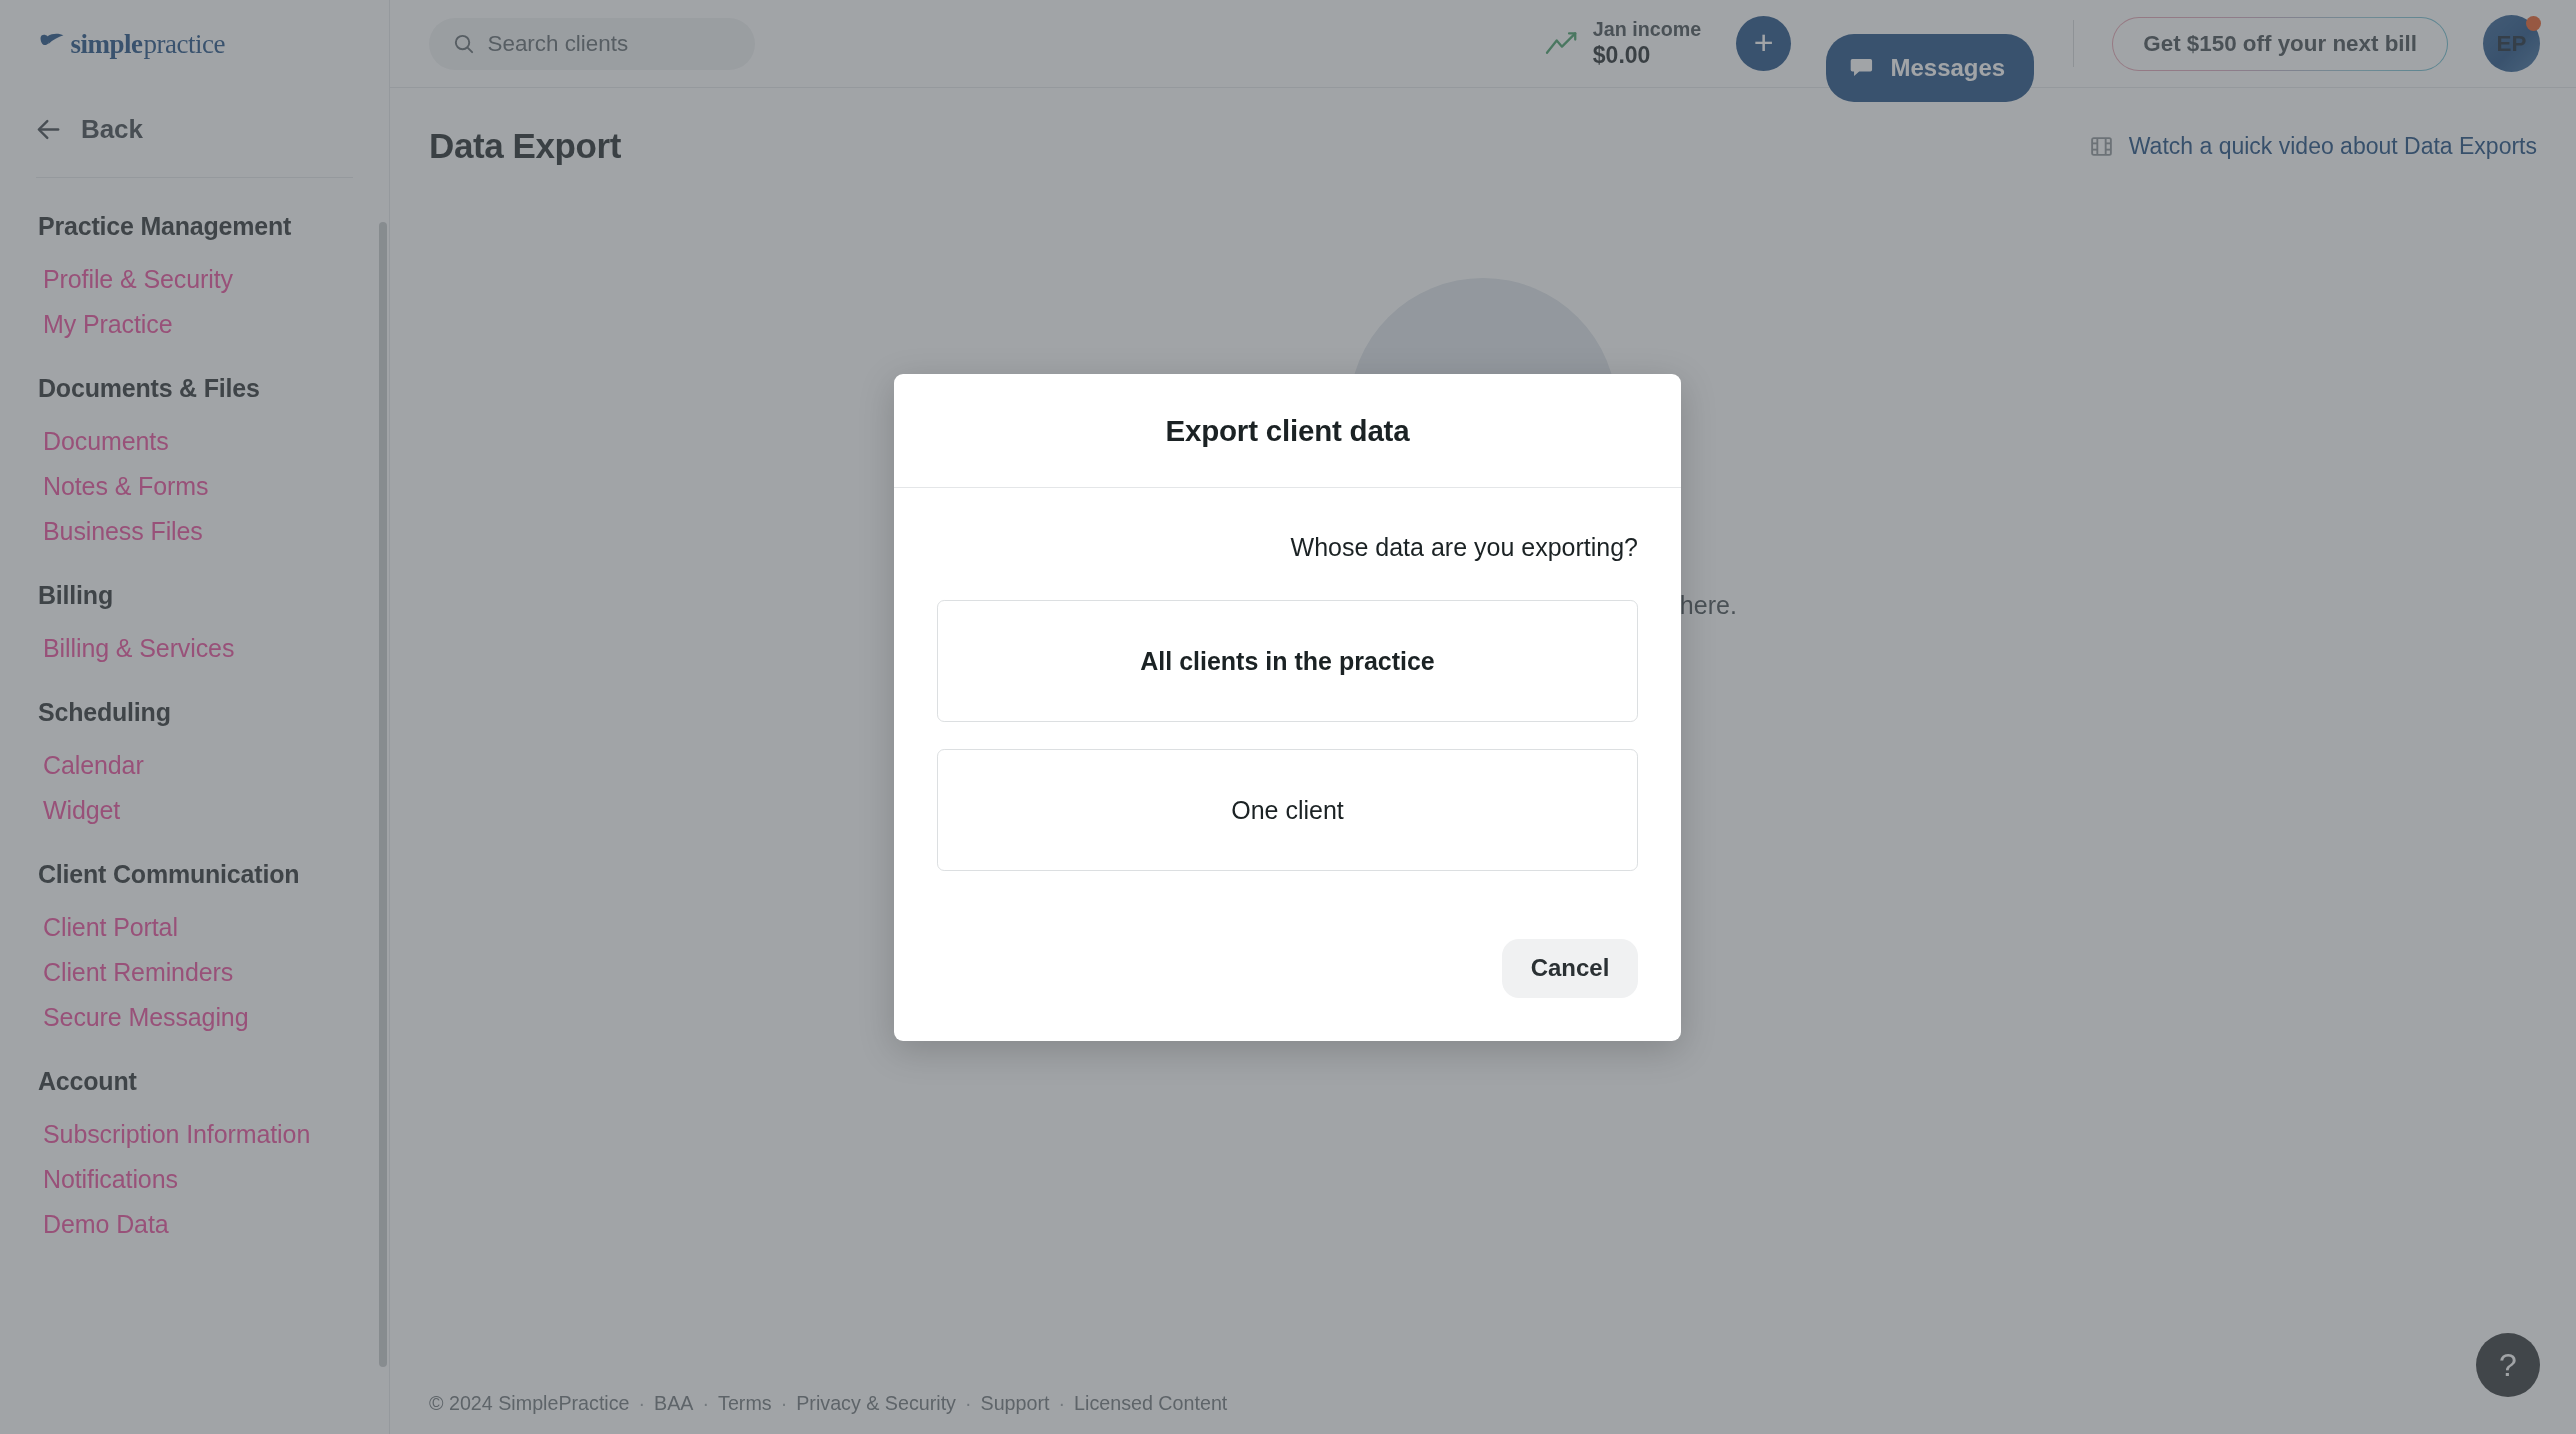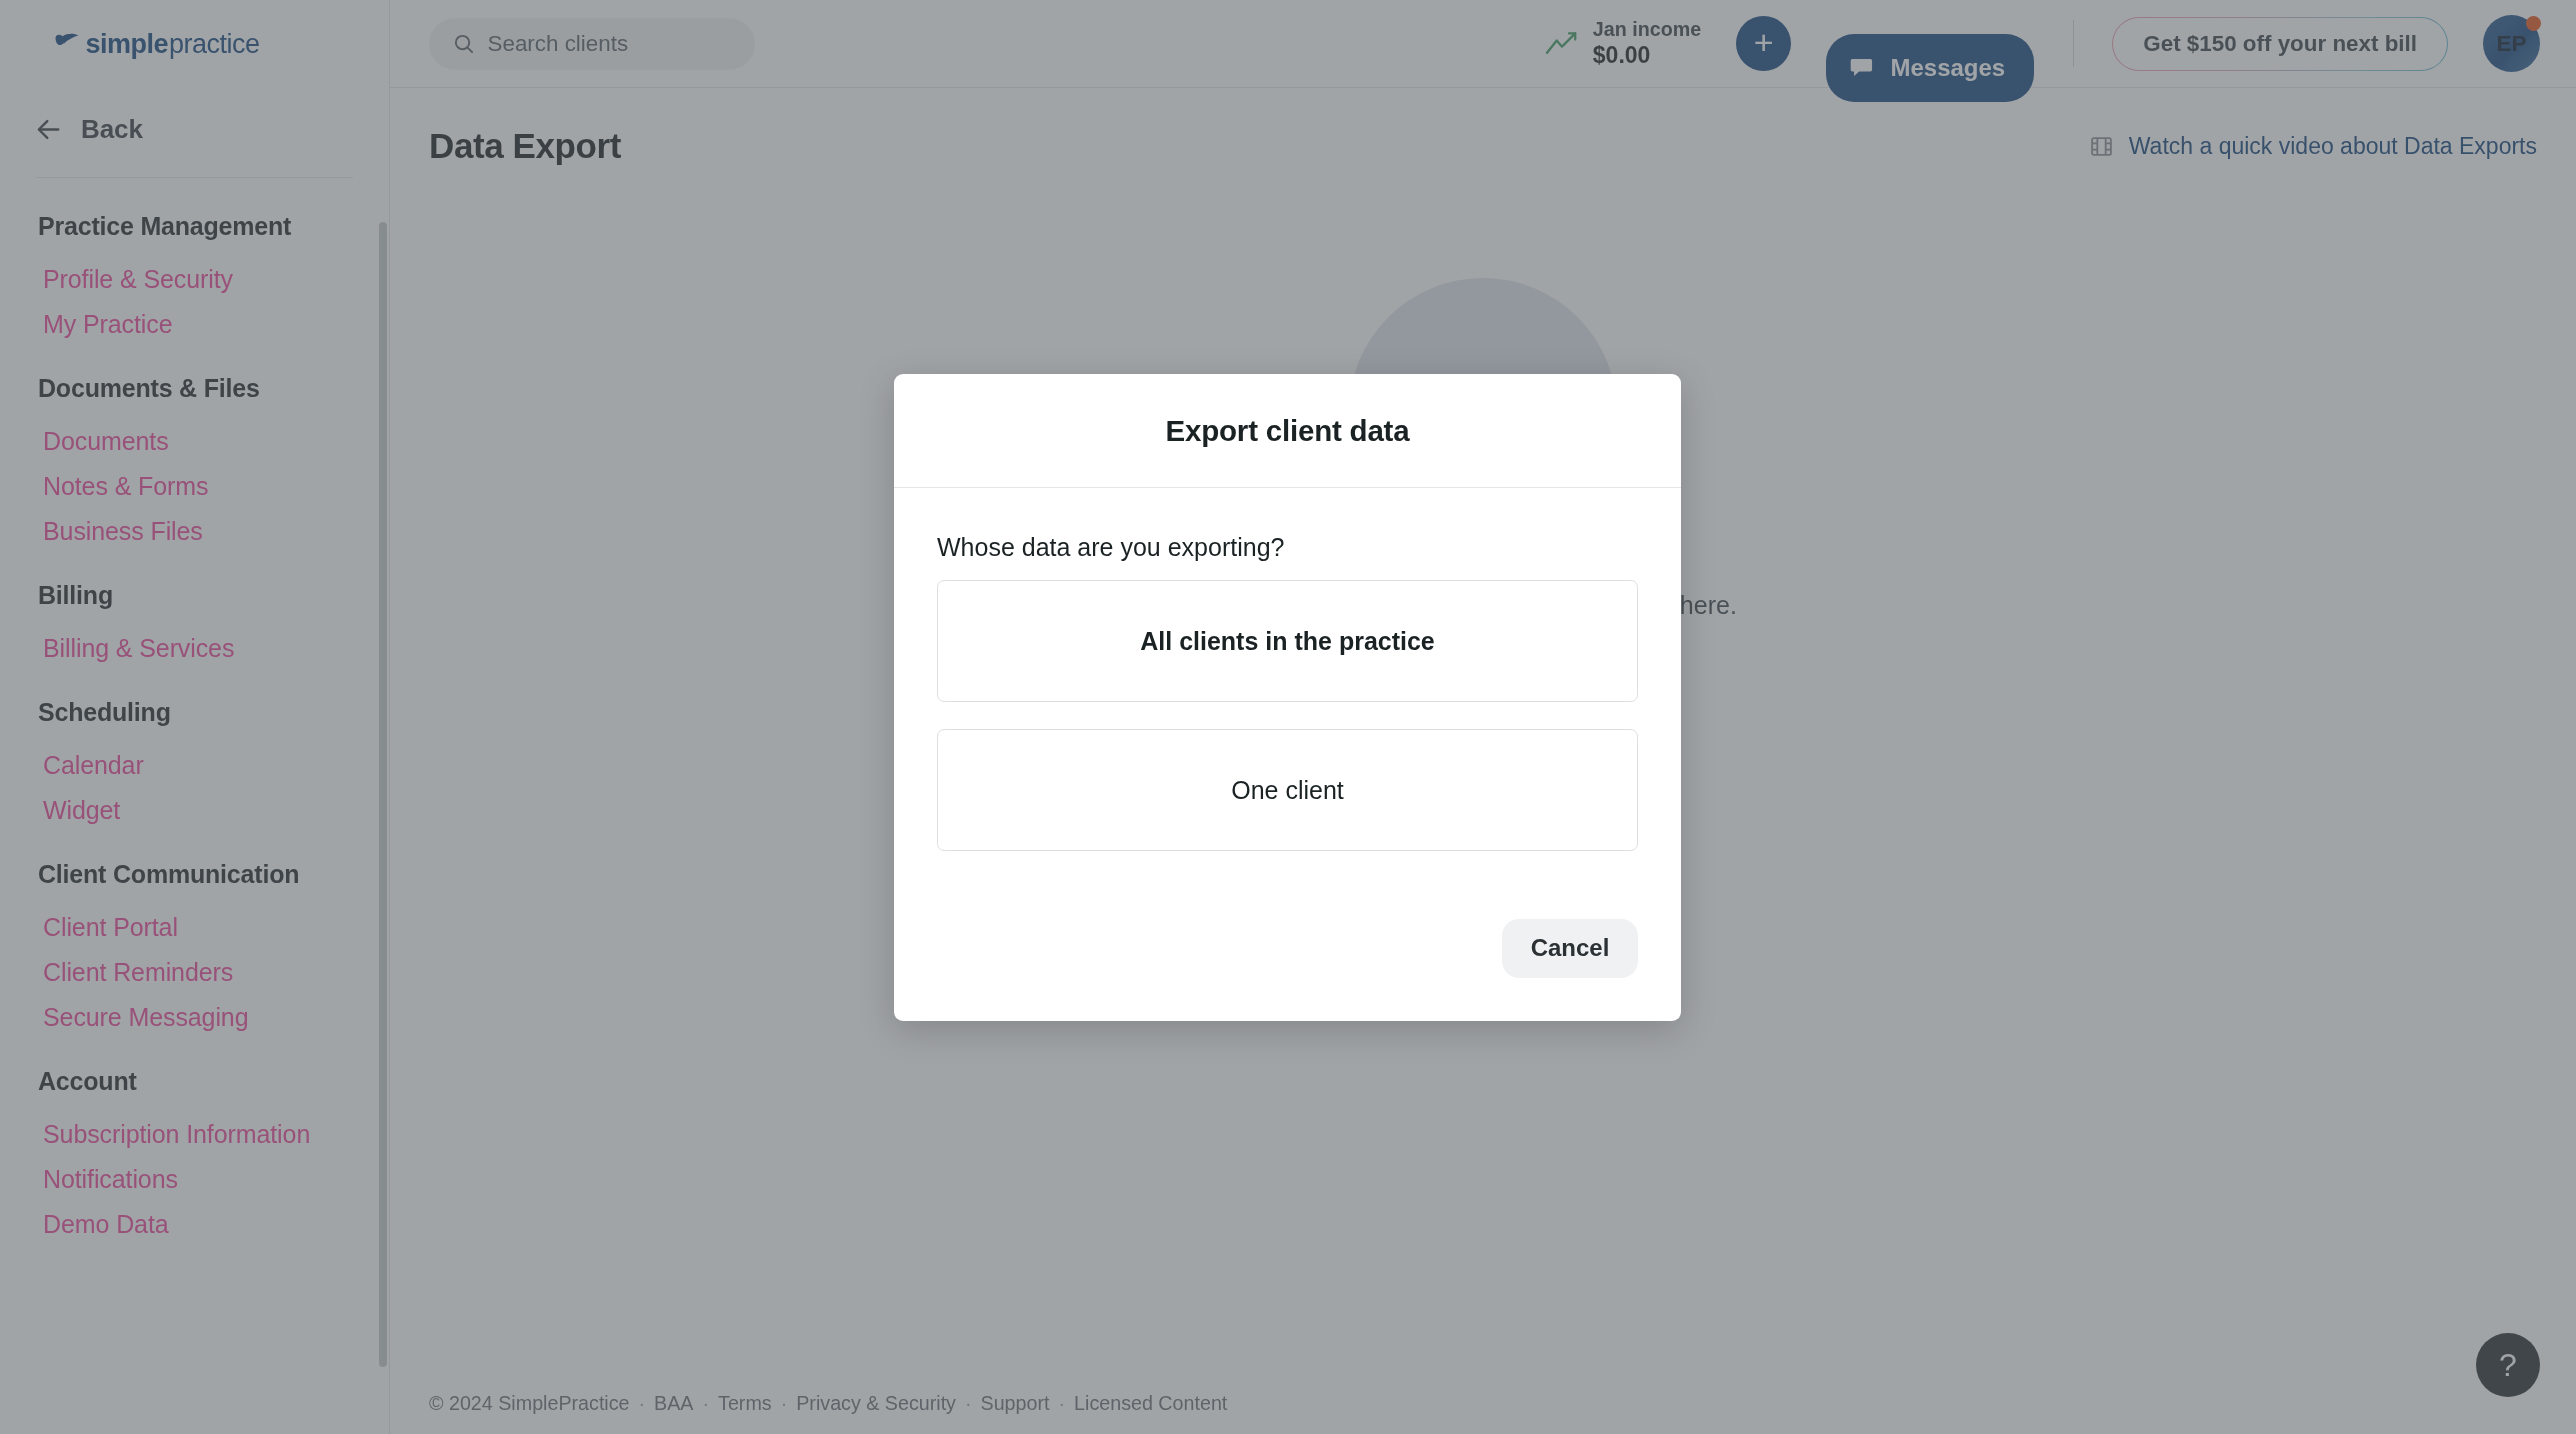--- a/index.html
+++ b/index.html
@@ -29,22 +29,23 @@
     height: 1435px;
     background: #ffffff;
     border-right: 0.9px solid #e4e6e8;
     overflow: hidden;
   }
 
   .brand {
     display: flex;
     align-items: center;
     height: 89px;
-    padding-left: 52px;
+    padding-left: 37px;
     gap: 3.6px;
+    font-family: Liberation Serif, serif;
   }
   .brand svg { display: block; }
 
   .back-row {
     display: flex;
     align-items: center;
     gap: 18px;
     height: 81px;
     padding-left: 34px;
     cursor: pointer;
@@ -360,24 +361,24 @@
     border-bottom: 0.9px solid #e4e6e8;
   }
   .modal-title {
     font-size: 29.5px;
     font-weight: 700;
     color: #1b2224;
     letter-spacing: -0.2px;
   }
   .modal-body { padding: 45px 43px 30px 43px; }
   .modal-question {
-    text-align: left;
+    text-align: right;
     font-size: 25px;
     color: #1b2224;
-    margin-bottom: 18px;
+    margin-bottom: 38px;
   }
   .option-card {
     height: 122px;
     border: 0.9px solid #dcdfe1;
     border-radius: 7.2px;
     display: flex;
     align-items: center;
     justify-content: center;
     cursor: pointer;
     background: #ffffff;

